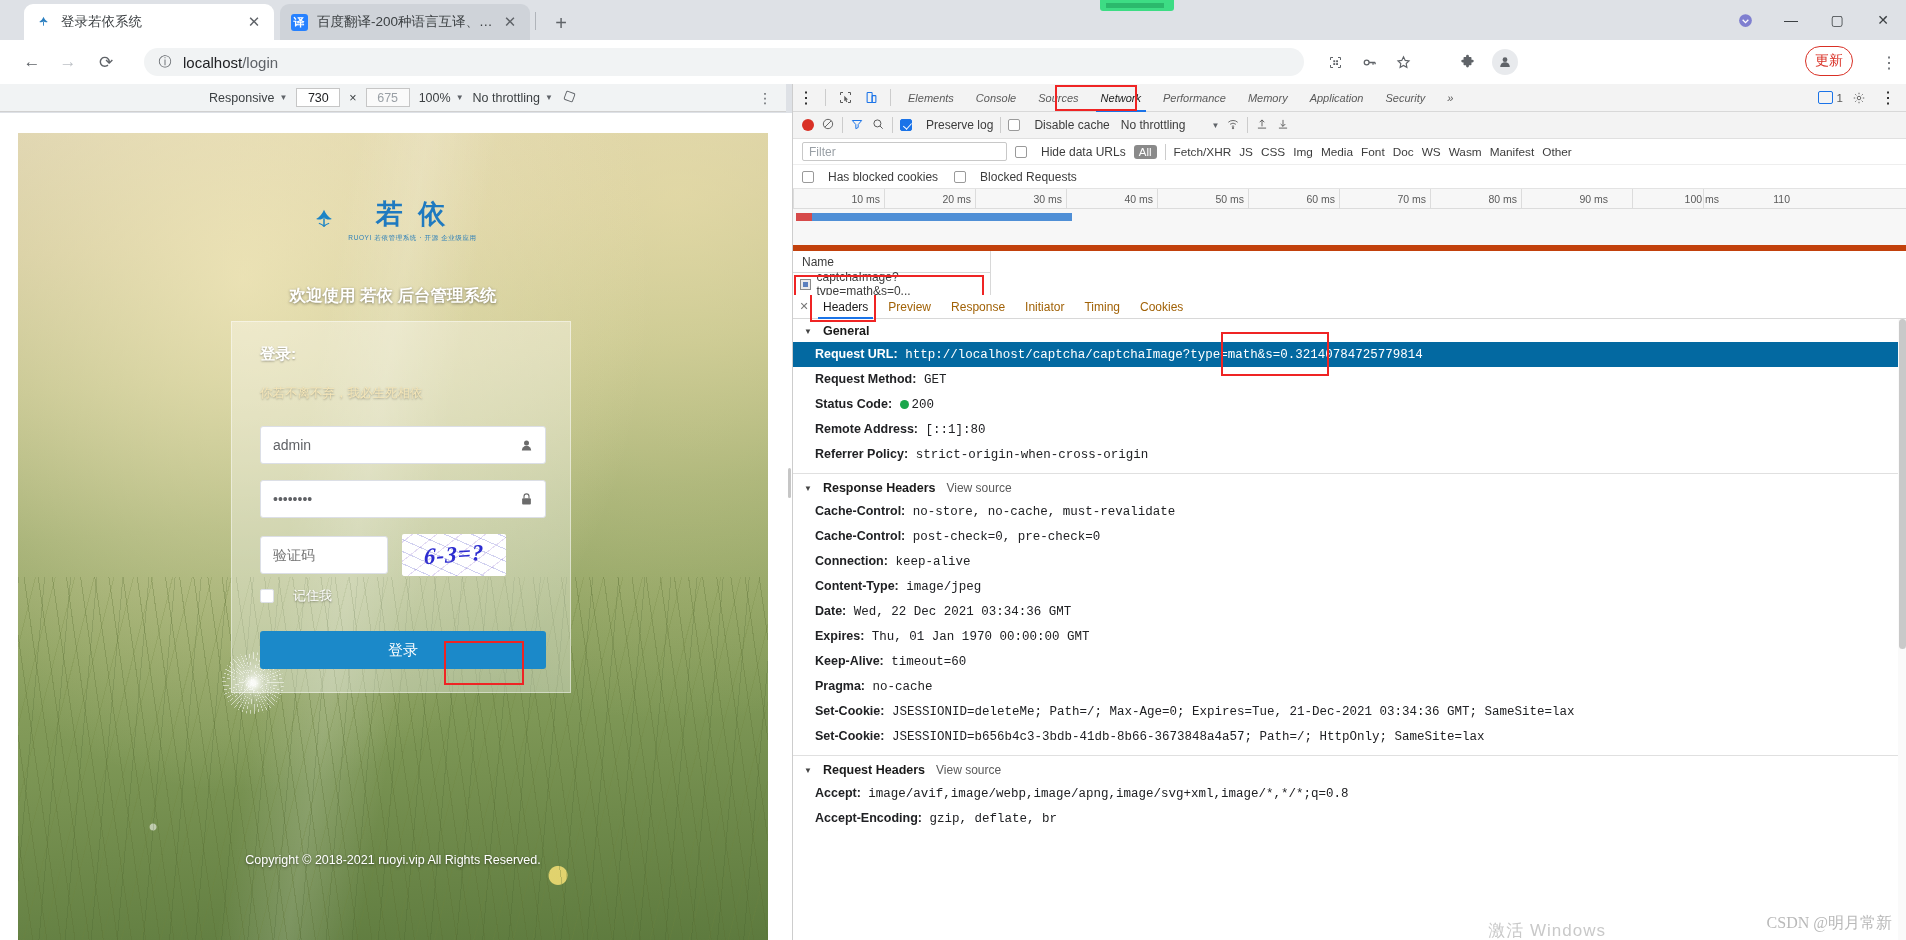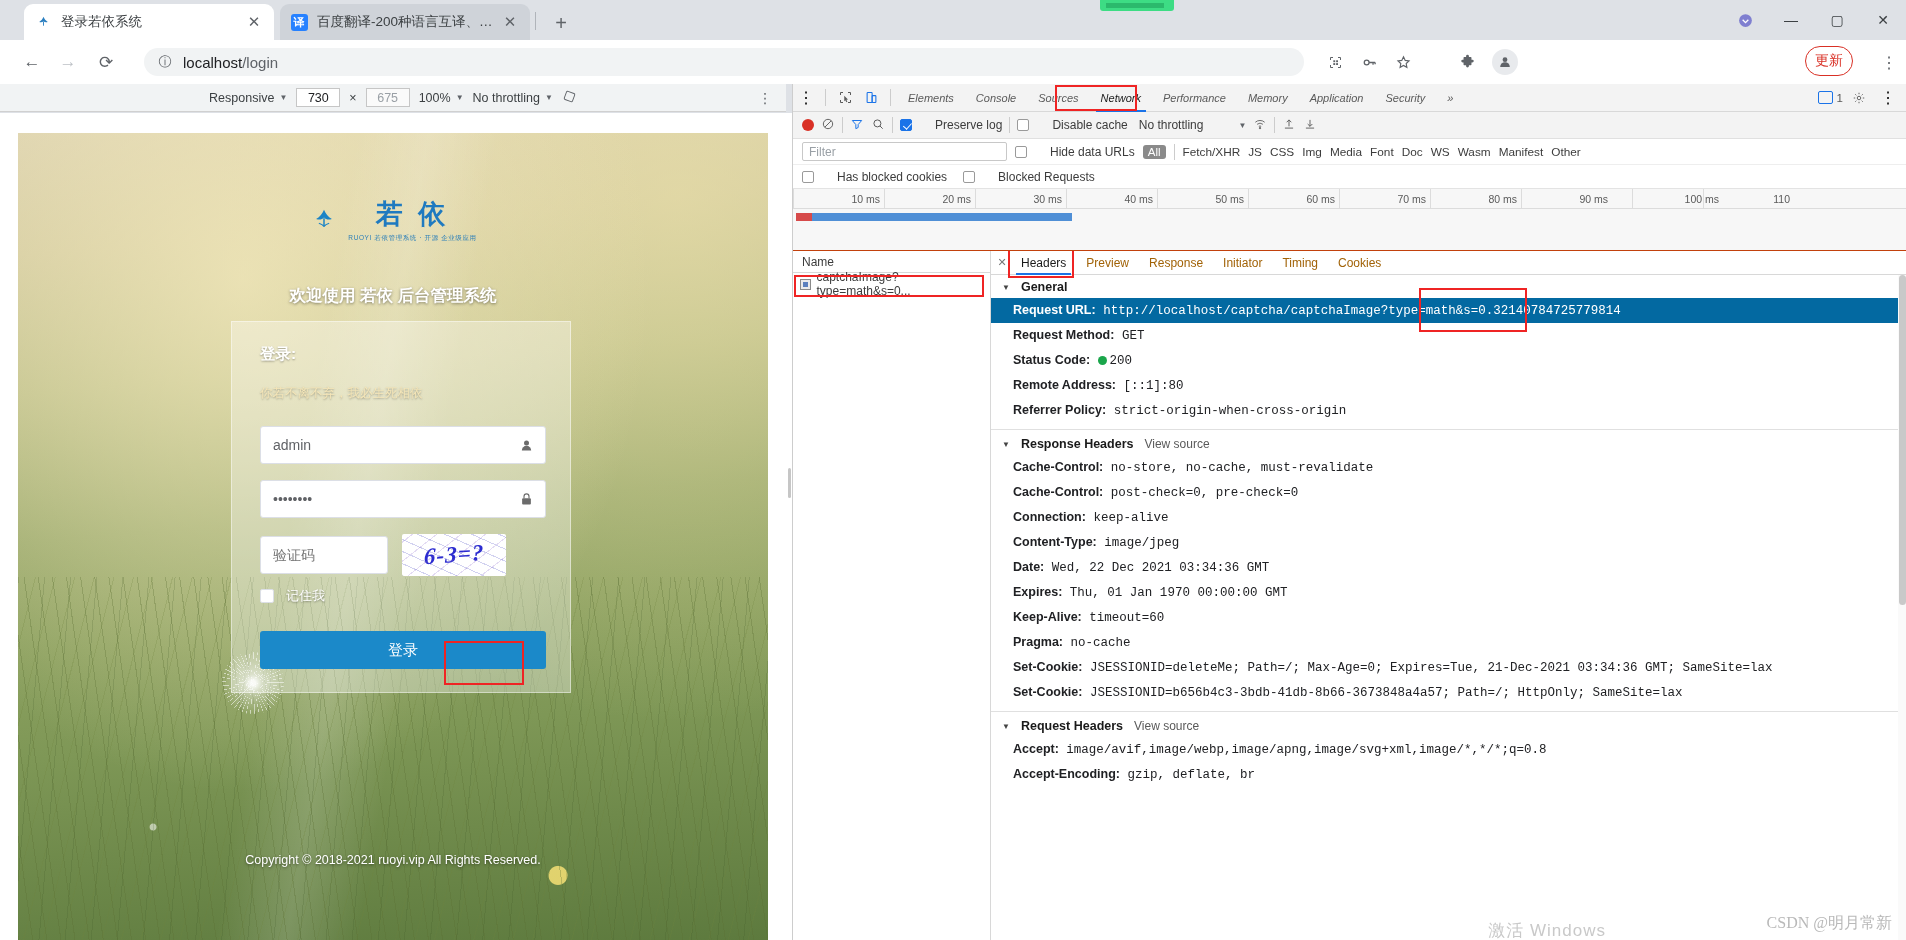--- a/index.html
+++ b/index.html
@@ -132,21 +132,21 @@
                  position:relative; overflow:hidden; display:flex; align-items:center;
                  justify-content:center; }
   .captcha-txt { font-size:23px; font-weight:700; color:#2b2bd0; font-style:italic;
                  letter-spacing:1px; transform:rotate(-4deg) skewX(-6deg);
                  font-family:"Liberation Serif", serif; }
   .captcha-img:after { content:''; position:absolute; inset:0;
       background: repeating-linear-gradient(24deg, rgba(90,90,200,.28) 0 1px, transparent 1px 11px),
                   repeating-linear-gradient(-38deg, rgba(130,90,200,.22) 0 1px, transparent 1px 15px); }
   .redbox-captcha { position:absolute; left:426px; top:508px; width:80px; height:44px;
                     border:2px solid #ef2424; pointer-events:none; }
-  .remember { display:flex; align-items:center; gap:12px; margin-bottom:26px; }
+  .remember { display:flex; align-items:center; gap:19px; margin-bottom:26px; }
   .cb { width:14px; height:14px; background:#fff; border:1px solid #dcdfe6; border-radius:2px; }
   .remember span { font-size:13px; color:#fff; text-shadow:0 1px 2px rgba(0,0,0,.4); }
   .login-btn { width:286px; height:38px; background:#1b89c9; border-radius:3px; color:#fff;
                font-size:15px; display:flex; align-items:center; justify-content:center; }
   .copyright { position:absolute; left:0; right:0; bottom:73px; text-align:center;
                font-size:12.5px; color:#fff; text-shadow:0 1px 3px rgba(0,0,0,.5); }
 
   
   .splitter { position:absolute; left:786px; top:113px; width:6px; height:827px; background:#fff; }
   .splitter-grip { position:absolute; left:2px; top:355px; width:3px; height:30px;
@@ -173,48 +173,48 @@
   .net-toolbar { position:absolute; left:0; top:28px; width:1114px; height:27px;
                  background:#f3f3f3; border-bottom:1px solid #e0e0e0;
                  display:flex; align-items:center; gap:7px; padding:0 9px;
                  font-size:12px; color:#3c3c3c; }
   .rec-dot { width:12px; height:12px; border-radius:50%; background:#d93025; }
   .chk { width:12px; height:12px; border:1px solid #9a9a9a; border-radius:2px; background:#fff;
          display:inline-block; vertical-align:middle; }
   .chk.on { background:#1a73e8; border-color:#1a73e8; position:relative; }
   .chk.on:after { content:''; position:absolute; left:3.5px; top:1px; width:3.5px; height:7px;
                   border:solid #fff; border-width:0 1.7px 1.7px 0; transform:rotate(42deg); }
-  .lbl-inline { display:flex; align-items:center; gap:23px; }
+  .lbl-inline { display:flex; align-items:center; gap:14px; }
   .tb-sep { width:1px; height:16px; background:#ccc; }
 
   .filter-bar { position:absolute; left:0; top:55px; width:1114px; height:26px;
                 background:#fff; border-bottom:1px solid #eee;
                 display:flex; align-items:center; gap:8px; padding:0 9px; font-size:12px; color:#3c3c3c; }
   .filter-input { width:205px; height:19px; border:1px solid #c8c8c8; border-radius:2px;
                   padding:0 6px; font-size:12px; color:#9aa0a6; display:flex; align-items:center; }
   .rt-all { background:#8a8a8a; color:#fff; border-radius:3px; padding:1px 5px; font-size:11.5px; }
   .rt { font-size:11.8px; color:#3c3c3c; }
 
   .blocked-bar { position:absolute; left:0; top:81px; width:1114px; height:24px;
                  background:#fff; border-bottom:1px solid #e3e3e3;
                  display:flex; align-items:center; gap:16px; padding:0 9px;
                  font-size:12px; color:#3c3c3c; }
 
   .overview { position:absolute; left:0; top:105px; width:1114px; height:62px;
-              background:#f7f7f7; border-bottom:1px solid #c2410c; }
+              background:#f7f7f7; border-bottom:6px solid #c2410c; }
   .ruler { position:absolute; left:0; top:0; width:1114px; height:20px;
            border-bottom:1px solid #dcdcdc; }
   .tick { position:absolute; top:0; height:20px; border-left:1px solid #dcdcdc;
           font-size:10.5px; color:#5a5a5a; }
   .tick span { position:absolute; right:4px; top:4px; white-space:nowrap; }
   .ov-band { position:absolute; left:3px; top:24px; height:8px; }
   .ov-band .b1 { position:absolute; left:0; top:0; width:16px; height:8px; background:#d64a4a; }
   .ov-band .b2 { position:absolute; left:16px; top:0; width:260px; height:8px; background:#4f8fd6; }
 
-  .panes { position:absolute; left:0; top:167px; width:1114px; bottom:0; display:flex; }
+  .panes { position:absolute; left:0; top:167px; width:1114px; bottom:0; display:flex;flex-direction:column; }
   .name-pane { width:198px; border-right:1px solid #d8d8d8; position:relative; background:#fff; }
   .name-head { height:22px; border-bottom:1px solid #d8d8d8; display:flex; align-items:center;
                padding:0 9px; font-size:12px; color:#3c3c3c; background:#fff; }
   .req-row { height:22px; display:flex; align-items:center; gap:6px; padding:0 7px;
              font-size:12px; color:#3c3c3c; position:relative; }
   .req-ico { width:11px; height:11px; border:1px solid #8a8a8a; background:#eaeaea;
              display:flex; align-items:center; justify-content:center; }
   .req-ico i { width:5px; height:5px; background:#5b7fbd; display:block; }
   .redbox-req { position:absolute; left:1px; top:24px; width:190px; height:22px;
                 border:2px solid #ef2424; pointer-events:none; }

